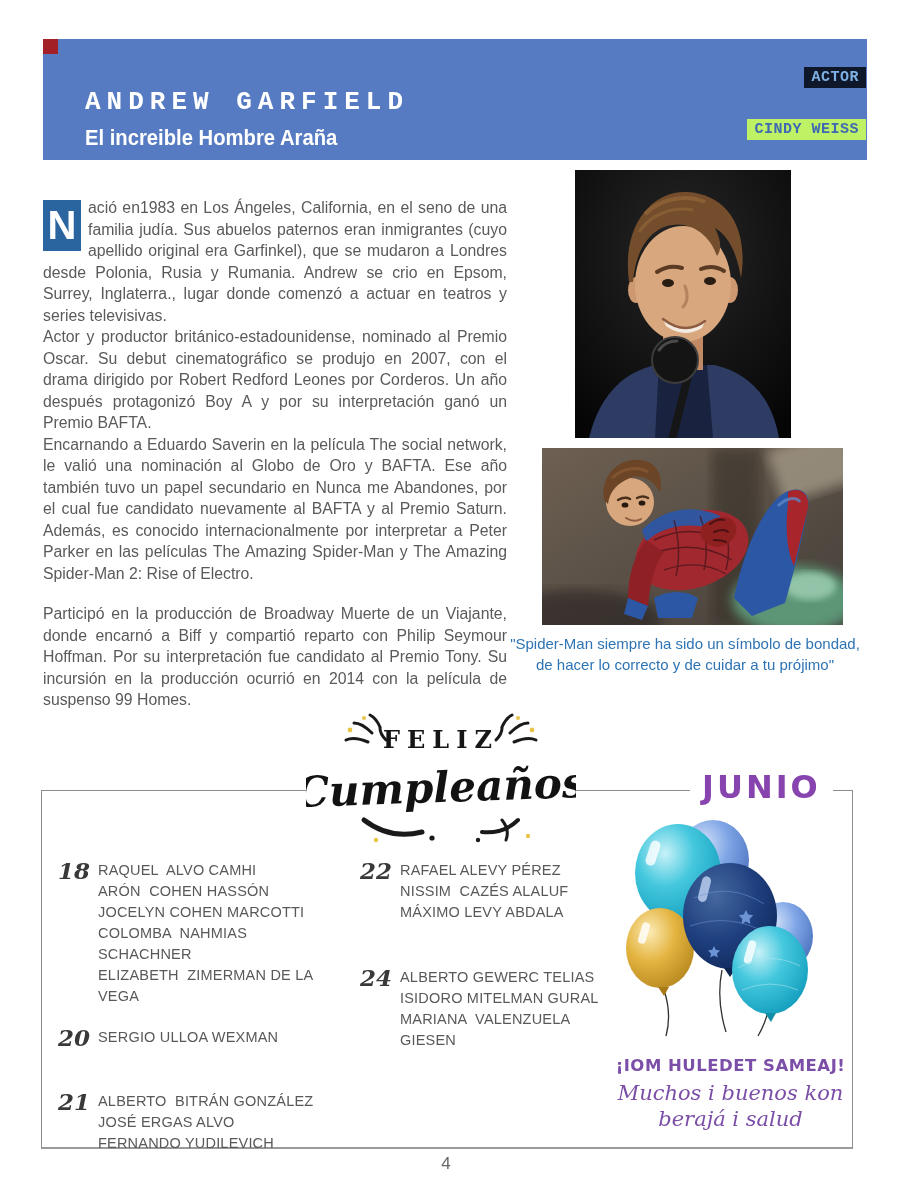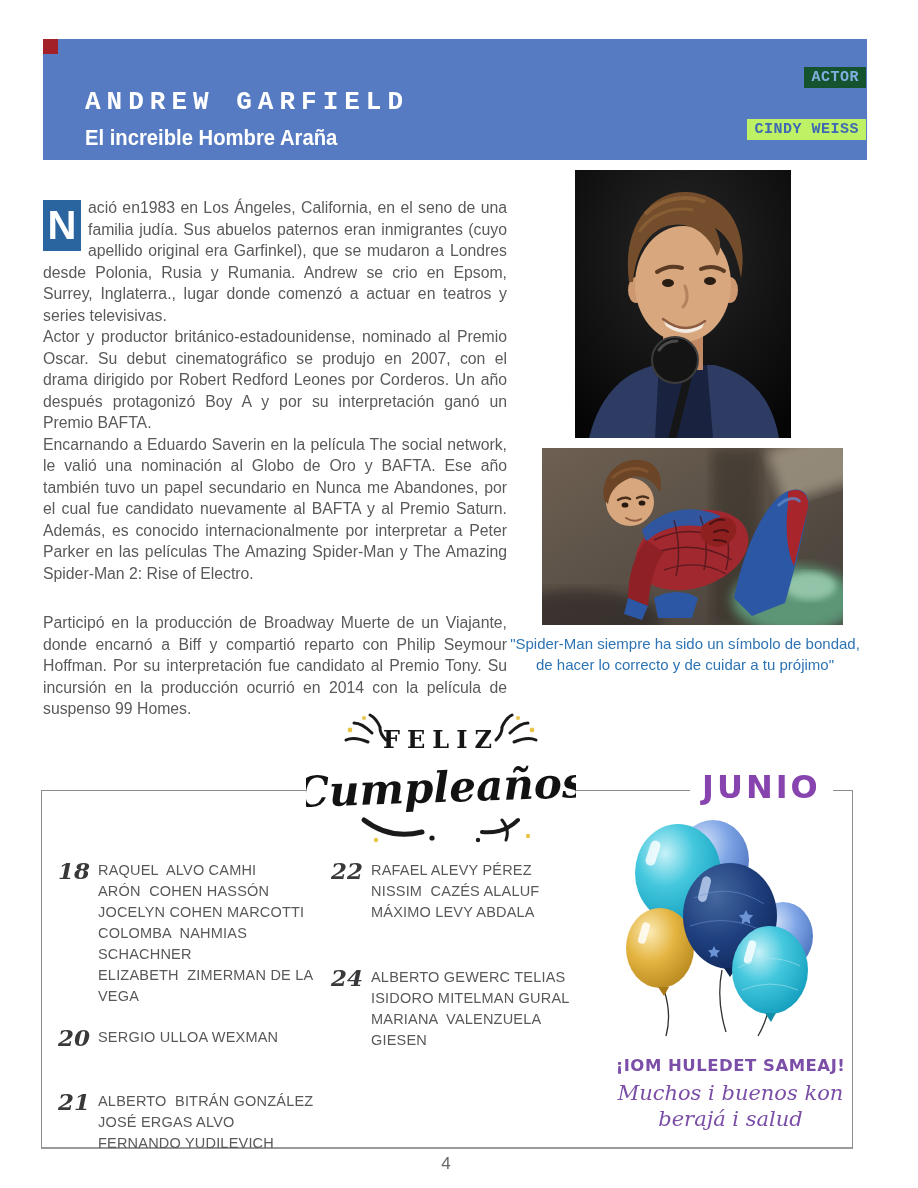--- a/index.html
+++ b/index.html
@@ -8,47 +8,47 @@
 
   
   #banner{position:absolute;left:43px;top:39px;width:824px;height:121px;background:#567BC2;}
   #accent-square{position:absolute;left:0;top:0;width:15px;height:15px;background:#A32026;}
   #title{position:absolute;left:42px;top:48px;font-family:"Liberation Mono",monospace;
          font-weight:bold;font-size:26px;letter-spacing:6px;color:#ffffff;white-space:nowrap;}
   #subtitle{position:absolute;left:42px;top:86px;font-weight:bold;font-size:22px;color:#fff;
             display:inline-block;transform:scaleX(.92);transform-origin:left;white-space:nowrap;}
   .badge{position:absolute;right:1px;font-family:"Liberation Mono",monospace;font-weight:bold;
          font-size:15px;padding:2px 7px;letter-spacing:.5px;white-space:nowrap;}
-  #role-badge{top:28px;background:#14532d;color:#7FB0E3;}
+  #role-badge{top:28px;background:#0f172a;color:#7FB0E3;}
   #author-badge{top:80px;background:#bef264;color:#3F69B3;}
 
   
   #article{position:absolute;left:43px;top:197px;width:464px;}
   #article p{margin:0;text-align:justify;font-size:15.8px;line-height:21.5px;color:#595A5C;}
-  #article p.gap{margin-top:28px;}
+  #article p.gap{margin-top:19px;}
   #dropcap{float:left;width:38px;height:51px;margin:3px 7px 0 0;background:#2A65A0;color:#fff;
            font-weight:bold;font-size:40px;line-height:51px;text-align:center;}
 
   
   #portrait{position:absolute;left:575px;top:170px;width:216px;height:268px;}
   #spidey{position:absolute;left:542px;top:448px;width:301px;height:177px;}
   #quote{position:absolute;left:505px;top:633px;width:360px;text-align:center;
          color:#2E74B5;font-size:15px;line-height:21px;}
 
   
   #bframe{position:absolute;left:41px;top:790px;width:810px;height:356px;
           border:1px solid #8C8C8C;border-bottom-width:2px;border-bottom-color:#9A9A9A;}
   #feliz{position:absolute;left:306px;top:708px;width:270px;height:142px;}
   #junio{position:absolute;left:690px;top:768px;background:#fff;padding:0 12px;
          color:#8743AE;font-family:"DejaVu Sans",sans-serif;font-weight:bold;
          font-size:32px;letter-spacing:3px;}
 
   .bcol{position:absolute;top:848px;margin-top:12px;}
   #bcol0{left:58px;width:286px;}
-  #bcol1{left:331px;width:262px;}
+  #bcol1{left:360px;width:262px;}
   .bgroup{display:flex;margin-bottom:20px;}
   #bcol0 .bgroup:nth-child(2){margin-bottom:42px;}
   #bcol1 .bgroup{margin-bottom:44px;}
   .bday{width:40px;flex:0 0 40px;font-family:"DejaVu Serif",serif;font-style:italic;
         font-weight:bold;font-size:23px;color:#39393B;line-height:22px;}
   .bnames{flex:1;font-size:14.5px;line-height:21px;color:#58595B;letter-spacing:.2px;
           white-space:pre-wrap;}
 
   #balloons{position:absolute;left:618px;top:818px;width:225px;height:222px;}
 

